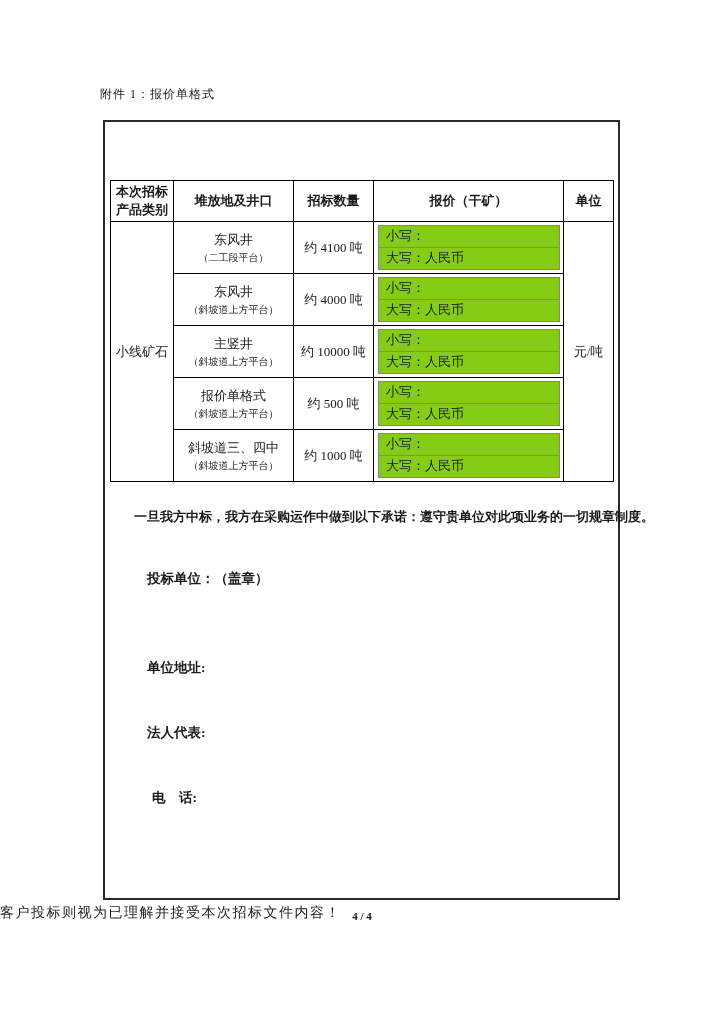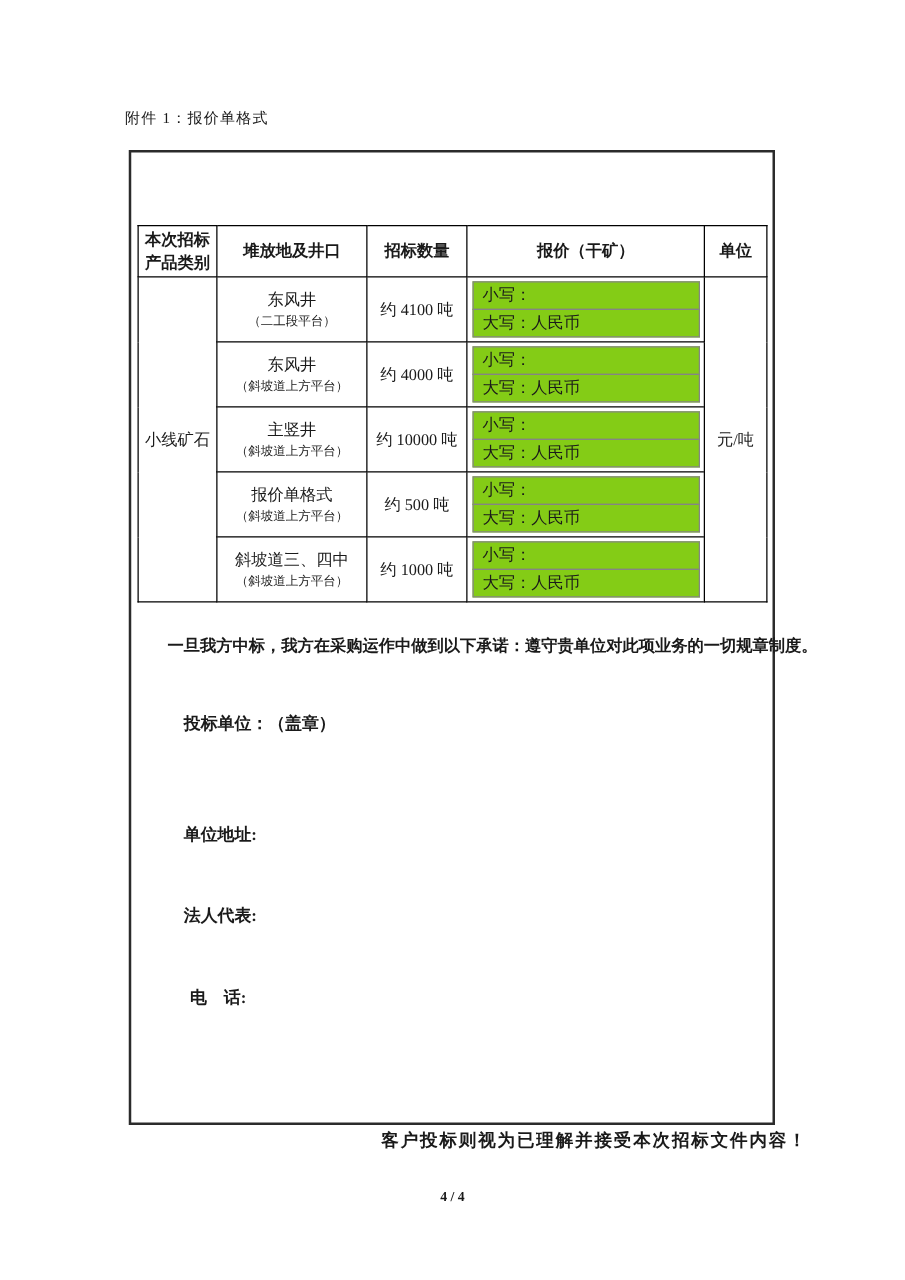--- a/index.html
+++ b/index.html
@@ -57,25 +57,25 @@
   .fieldlabel {
     position: absolute; left: 29px;
     font-size: 13.5px; font-weight: bold; margin-left: 13px;
   }
   .fl-bidder { top: 448px; }
   .fl-address { top: 537px; }
   .fl-legal { top: 602px; }
   .fl-phone { top: 667px; left: 34px; }
   .footer-statement {
     position: absolute; left: 0; top: 904px; width: 646px;
-    text-align: right; font-size: 14px; font-weight: bold;
+    text-align: left; font-size: 14px; font-weight: normal;
     letter-spacing: 1.5px;
   }
   .page-number {
-    position: absolute; left: 0; top: 952px; width: 724px;
+    position: absolute; left: 0; top: 910px; width: 724px;
     text-align: center; font-size: 11px; font-weight: bold;
   }
 </style>
 </head>
 <body>
 
 <div class="page-title">附件 1：报价单格式</div>
 
 <div class="outer-box">
 

